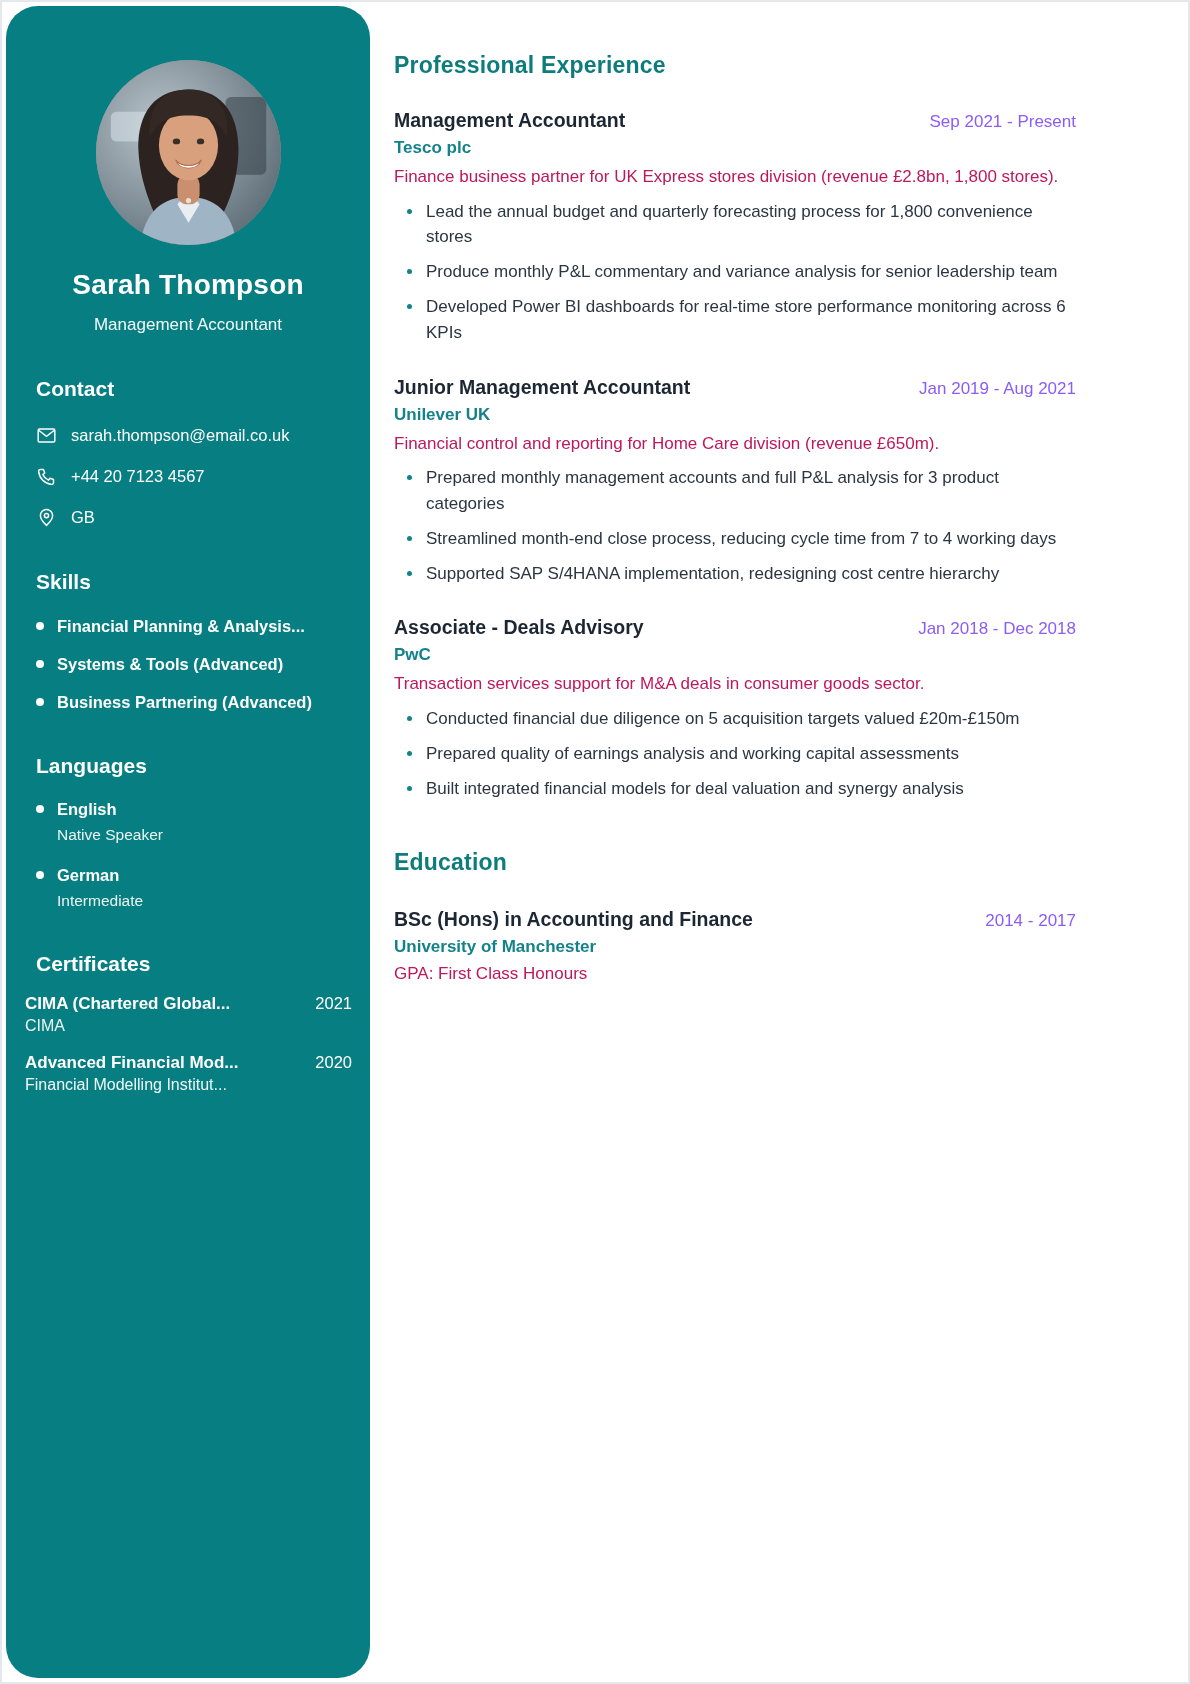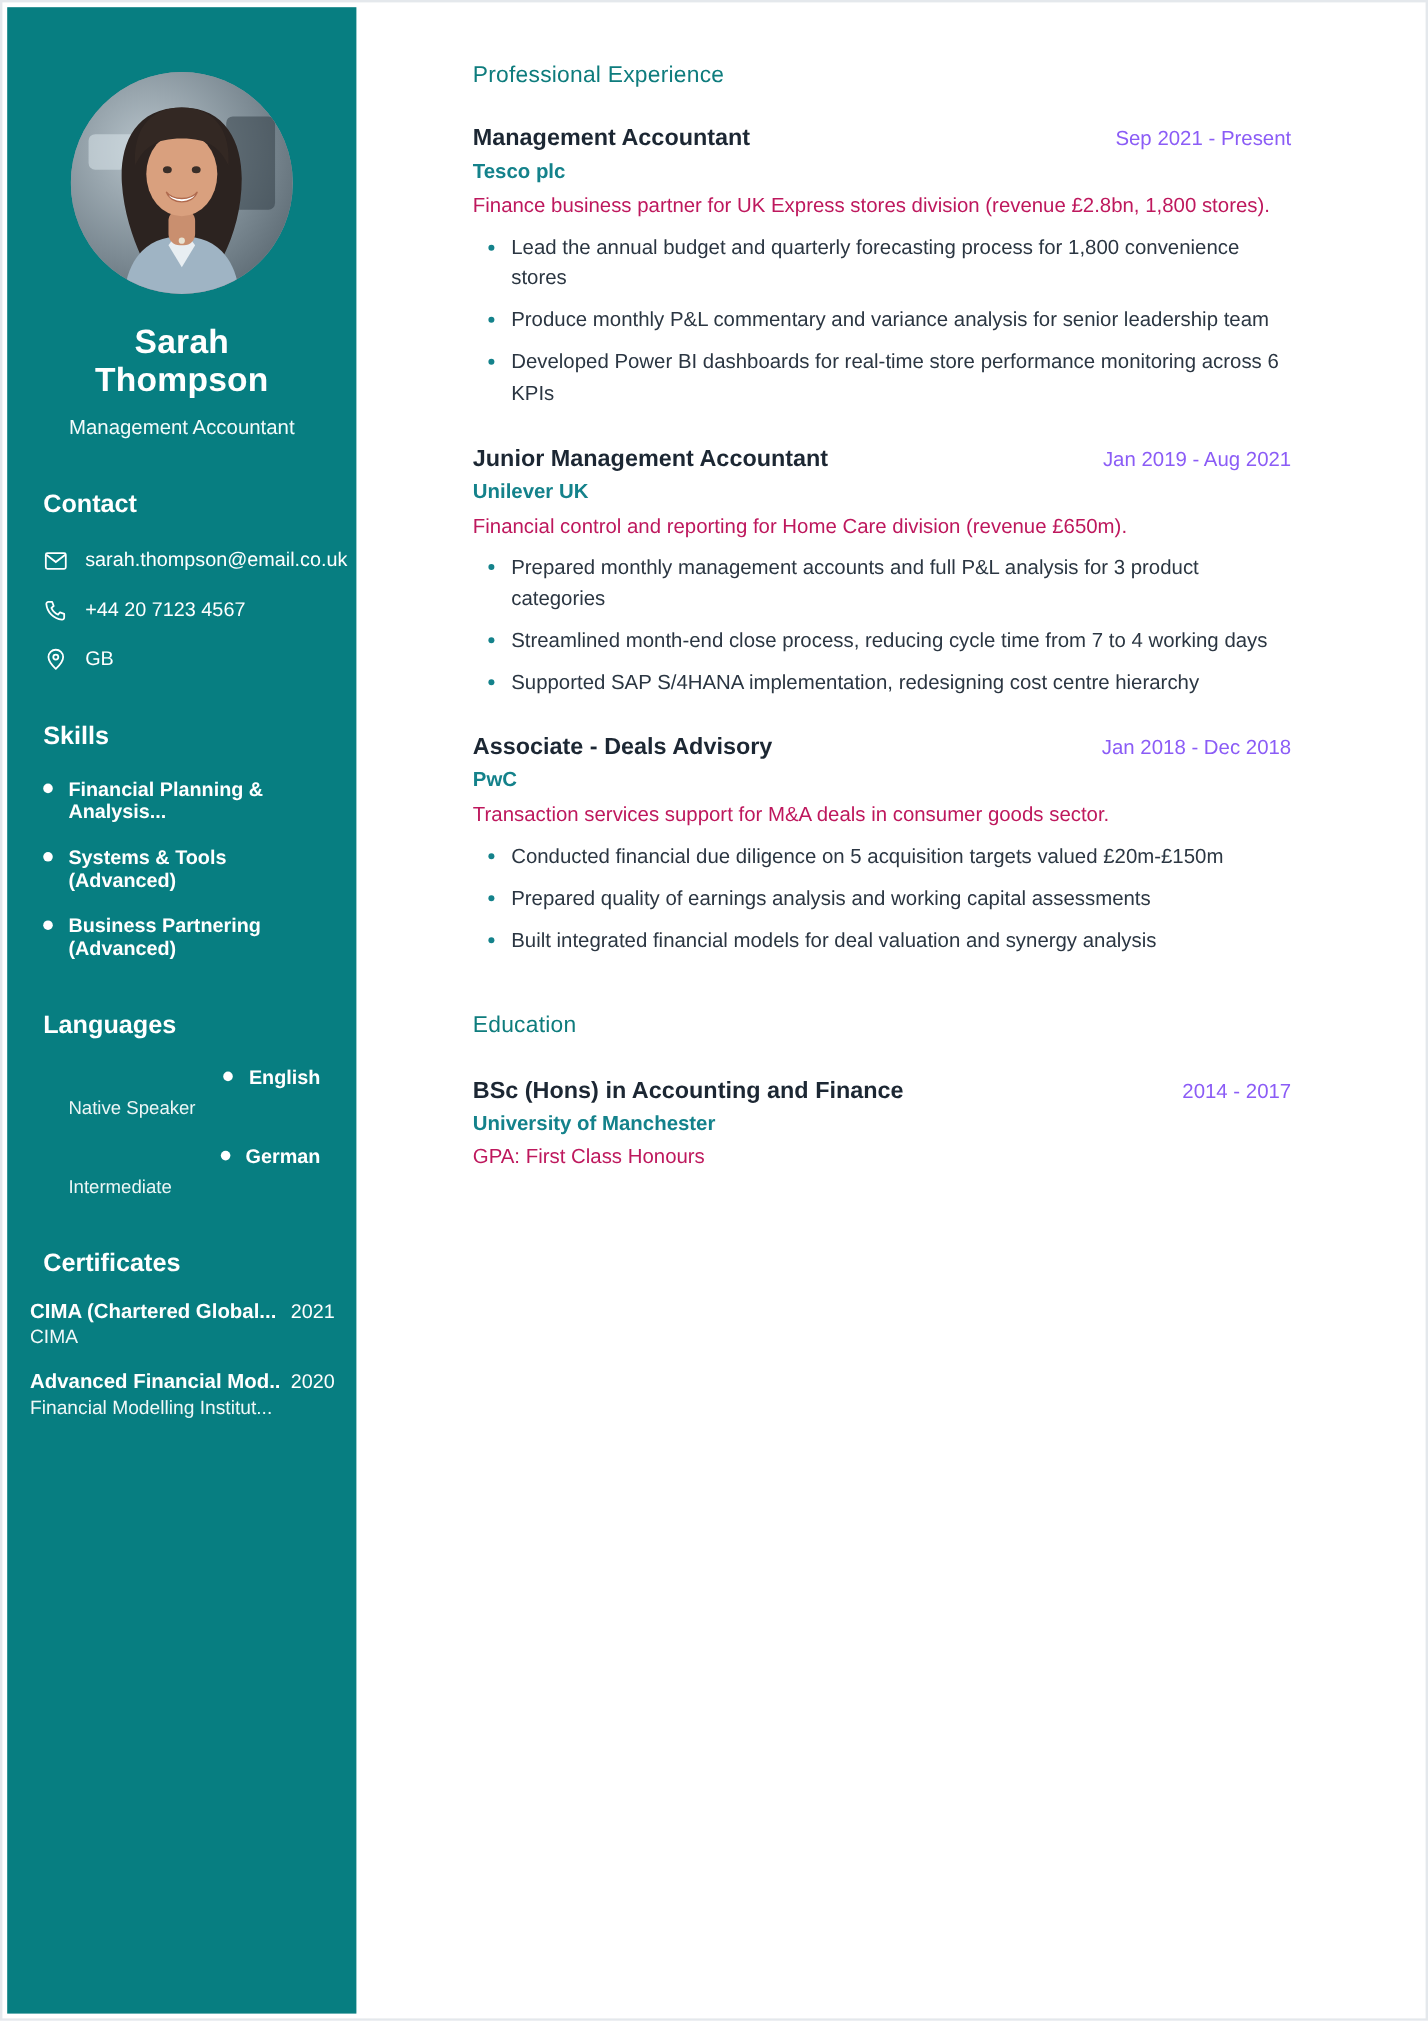--- a/index.html
+++ b/index.html
@@ -5,50 +5,50 @@
   * { margin:0; padding:0; box-sizing:border-box; }
   html,body { background:#f1f3f5; }
   body { font-family:"Liberation Sans","DejaVu Sans",sans-serif; }
   .page {
     position:relative; width:1190px; height:1684px; background:#ffffff;
     border:2px solid #e4e8ec; overflow:hidden;
   }
 
   
   .sidebar {
-    position:absolute; left:4px; top:4px; bottom:4px; width:291px;
-    background:#077e81; color:#ffffff; padding:0 30px;
+    position:absolute; left:4px; top:4px; bottom:4px; width:364px;
+    background:#077e81; color:#ffffff; padding:0 30px;border-radius:32px;
   }
   .avatar-wrap { width:185px; height:185px; border-radius:50%; overflow:hidden; margin:54px auto 0 auto; background:#8d9aa3; }
   .avatar-wrap svg { display:block; width:100%; height:100%; }
   .person-name { margin-top:24px; text-align:center; font-size:28px; font-weight:bold; letter-spacing:.2px; }
   .person-title { margin-top:14px; text-align:center; font-size:17px; font-weight:400; color:#f3fbfb; }
 
   .side-heading { font-size:21px; font-weight:bold; margin-top:42px; }
   .contact-row { display:flex; align-items:center; gap:14px; margin-top:20px; font-size:16.5px; }
   .contact-row .cicon { width:21px; height:21px; flex:0 0 auto; display:flex; align-items:center; }
   .contact-row .cicon svg { width:21px; height:21px; }
 
   .dot-row { display:flex; align-items:baseline; gap:13px; margin-top:19px; font-size:16.5px; font-weight:bold; }
   .dot { width:8px; height:8px; border-radius:50%; background:#ffffff; flex:0 0 auto; position:relative; top:-2px; }
 
   .lang-row { margin-top:22px; }
-  .lang-row .dot-row { margin-top:0;justify-content:flex-end; }
+  .lang-row .dot-row { margin-top:0; }
   .lang-level { margin-left:21px; margin-top:7px; font-size:15.5px; font-weight:400; color:#ecf6f6; }
 
   .certs { margin:0 -12px 0 -11px; }
   .cert-item { margin-top:18px; }
   .cert-top { display:flex; justify-content:space-between; align-items:baseline; gap:8px; }
   .cert-name { font-size:17px; font-weight:bold; white-space:nowrap; overflow:hidden; }
   .cert-year { font-size:16.5px; font-weight:400; }
   .cert-issuer { font-size:16px; font-weight:400; margin-top:3px; color:#f0f8f8; }
 
   
   .main { position:absolute; left:368px; top:0; right:0; bottom:0; padding:50px 112px 0 24px; color:#2b3642; }
-  .h1 { color:#0e7c7d; font-size:19px; font-weight:normal; letter-spacing:.2px; }
+  .h1 { color:#0e7c7d; font-size:23px; font-weight:bold; letter-spacing:.2px; }
   .section-exp { margin-bottom:8px; }
   .job { margin-top:30px; }
   .job-top { display:flex; justify-content:space-between; align-items:baseline; gap:16px; }
   .job-title { font-size:19.5px; font-weight:bold; color:#1c2733; }
   .job-dates { font-size:17px; color:#8b5cf6; white-space:nowrap; }
   .job-company { margin-top:6px; font-size:17px; font-weight:700; color:#14828b; }
   .job-summary { margin-top:6px; font-size:17px; line-height:1.5; color:#be185d; }
   ul.bullets { list-style:none; margin-top:8px; }
   ul.bullets li { position:relative; padding-left:32px; font-size:17px; line-height:1.52; margin-top:9px; color:#2b3642; }
   ul.bullets li::before { content:""; position:absolute; left:13px; top:10px; width:5px; height:5px; border-radius:50%; background:#14828b; }

